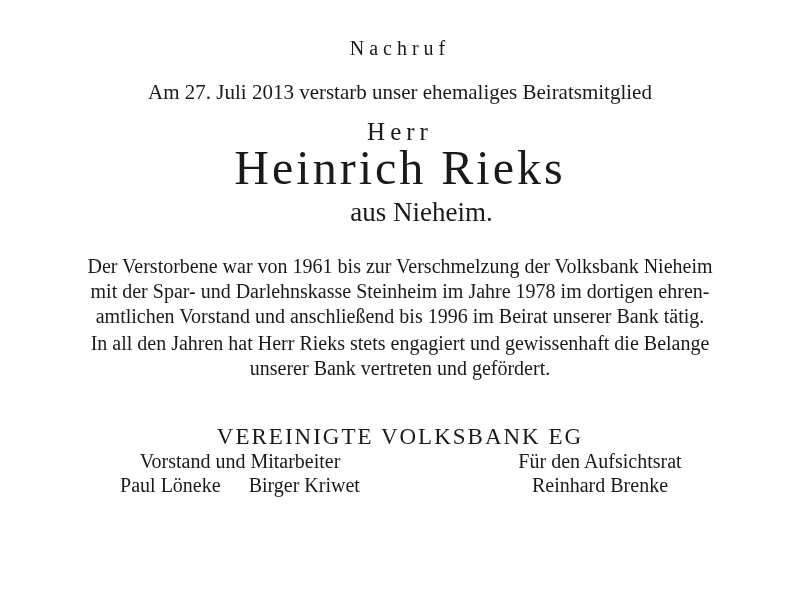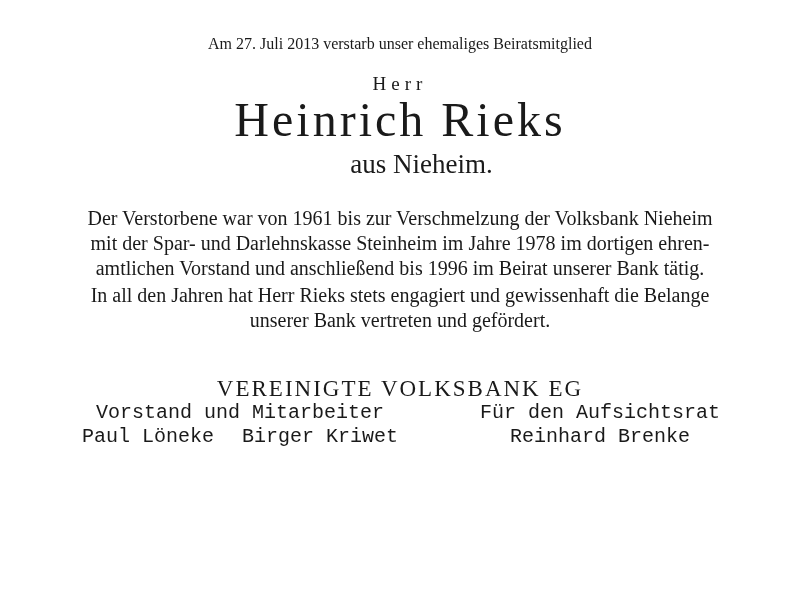--- a/index.html
+++ b/index.html
@@ -18,28 +18,28 @@
     text-align: center;
   }
   .kicker {
     margin-top: 36px;
     font-size: 20px;
     line-height: 24px;
     letter-spacing: 5px;
     white-space: nowrap;
   }
   .intro {
-    margin-top: 32px;
-    font-size: 16px;
+    margin-top: 20px;
+    font-size: 21px;
     line-height: 24px;
     white-space: nowrap;
   }
   .salutation {
     margin-top: 18px;
-    font-size: 19px;
+    font-size: 25px;
     line-height: 20px;
     letter-spacing: 5px;
     white-space: nowrap;
   }
   .deceased-name {
     font-size: 48px;
     line-height: 52px;
     letter-spacing: 3px;
     white-space: nowrap;
   }
@@ -64,21 +64,20 @@
     margin-top: 44px;
     font-size: 23px;
     line-height: 24px;
     letter-spacing: 2px;
     white-space: nowrap;
   }
   .sign-row {
     display: flex;
     width: 696px;
     text-align: center;
-    font-family: Liberation Mono, monospace;
   }
   .sign-col-left  { flex: 0 0 480px; }
   .sign-col-right { flex: 0 0 240px; }
   .sign-title {
     font-size: 20px;
     line-height: 24px;
     white-space: nowrap;
   }
   .sign-names {
     display: flex;
@@ -88,20 +87,21 @@
     line-height: 24px;
     white-space: nowrap;
     text-align: right;
   }
 </style>
 </head>
 <body>
 
 <div class="page">
 
+  <div class="kicker">Nachruf</div>
 
   <div class="intro">Am 27. Juli 2013 verstarb unser ehemaliges Beiratsmitglied</div>
 
   <div class="salutation">Herr</div>
 
   <div class="deceased-name">Heinrich Rieks</div>
 
   <div class="origin">aus Nieheim.</div>
 
   <div class="body-text">

